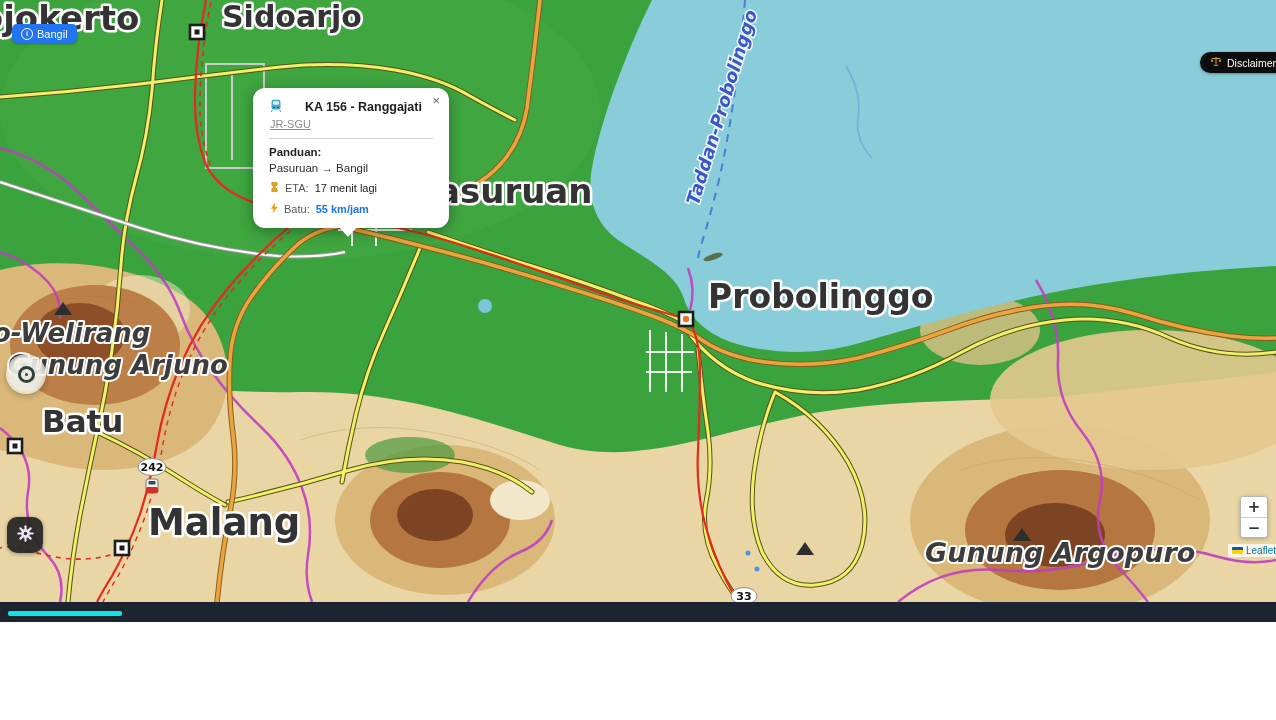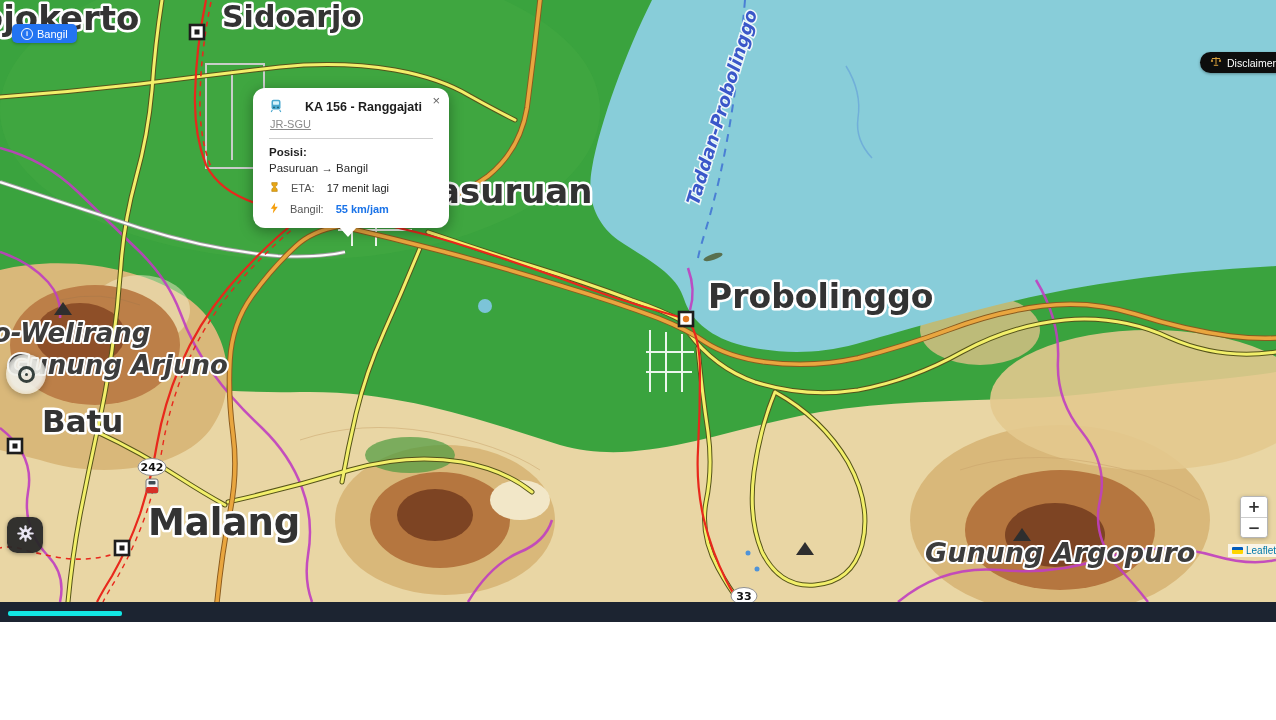--- a/index.html
+++ b/index.html
@@ -34,21 +34,21 @@
       box-shadow:0 3px 14px rgba(0,0,0,.35);padding:11px 16px 12px 16px;box-sizing:border-box;
       font-size:11px;color:#2b2b2b;}
   .popup-close{position:absolute;top:4px;right:7px;background:none;border:none;color:#666;
       font-size:13px;line-height:1;cursor:pointer;padding:2px;}
   .popup-title-row{display:flex;align-items:center;gap:22px;}
   .popup-title{font-weight:700;font-size:12.5px;color:#1d1d1d;white-space:nowrap;}
   .popup-sub{color:#8a8a8a;font-size:11px;margin:3px 0 0 1px;text-decoration:underline;}
   .popup-divider{border-top:1px solid #cfcfcf;margin:8px 0 7px 0;}
   .popup-posisi-label{font-weight:700;font-size:11.5px;color:#1f1f1f;}
   .popup-posisi-value{font-size:11.5px;margin-top:4px;color:#2b2b2b;}
-  .popup-row{display:flex;align-items:center;gap:11px;margin-top:7px;color:#555;}
+  .popup-row{display:flex;align-items:center;gap:5px;margin-top:7px;color:#555;}
   .popup-row .lbl{margin-right:1px;}
   .val-bold{font-weight:400;color:#1b1b1b;}
   .val-speed{font-weight:700;color:#1a73e8;}
   .popup-tail{position:absolute;left:86px;bottom:-9px;width:0;height:0;
       border-left:9px solid transparent;border-right:9px solid transparent;border-top:10px solid #fff;}
 
   
   .zoomctl{position:absolute;left:1240px;top:496px;width:26px;background:#fff;border:1px solid #b5b5b5;
       border-radius:4px;overflow:hidden;box-shadow:0 1px 4px rgba(0,0,0,.25);}
   .zoomctl button{display:block;width:100%;height:20px;background:#fff;border:none;font-size:15px;
@@ -276,38 +276,38 @@
             <rect x="4" y="2.3" width="6" height="3.4" rx="0.6" fill="#d6f2fb"></rect>
             <circle cx="5" cy="8.4" r="0.95" fill="#1b5e77"></circle>
               <circle cx="9" cy="8.4" r="0.95" fill="#1b5e77"></circle>
             <path d="M3.4,10.8 L2.2,13 M10.6,10.8 L11.8,13" stroke="#49a8cf" stroke-width="1.1"></path>
           </svg>
         </span>
         <span class="popup-title">KA 156 - Ranggajati</span>
       </div>
       <div class="popup-sub">JR-SGU</div>
       <div class="popup-divider"></div>
-      <div class="popup-posisi-label">Posisi:</div>
+      <div class="popup-posisi-label">Panduan:</div>
       <div class="popup-posisi-value">Pasuruan → Bangil</div>
       <div class="popup-row">
         <span>
           <svg width="11" height="12" viewBox="0 0 12 12">
             <path d="M3,1.2 h6 v1.6 c0,1.6 -1.4,2.4 -2.2,3.2 c0.8,0.8 2.2,1.6 2.2,3.2 v1.6 h-6 v-1.6 c0,-1.6 1.4,-2.4 2.2,-3.2 C4.4,5.2 3,4.4 3,2.8 Z" fill="#e7a615" stroke="#b07b08" stroke-width="0.6"></path>
           </svg>
         </span>
         <span class="lbl">ETA:</span>
         <span class="val-bold">17 menit lagi</span>
       </div>
       <div class="popup-row">
         <span>
           <svg width="10" height="12" viewBox="0 0 10 12">
             <path d="M6.2,0.5 L1.8,6.8 H4.6 L3.8,11.5 L8.8,4.8 H5.8 Z" fill="#f59e0b"></path>
           </svg>
         </span>
-        <span class="lbl">Bangil:</span>
+        <span class="lbl">Batu:</span>
         <span class="val-speed">55 km/jam</span>
       </div>
       <div class="popup-tail"></div>
     </div>
 
     <div class="locate">
       <span class="locate-ring"></span>
     </div>
 
     <button class="settings-btn">

